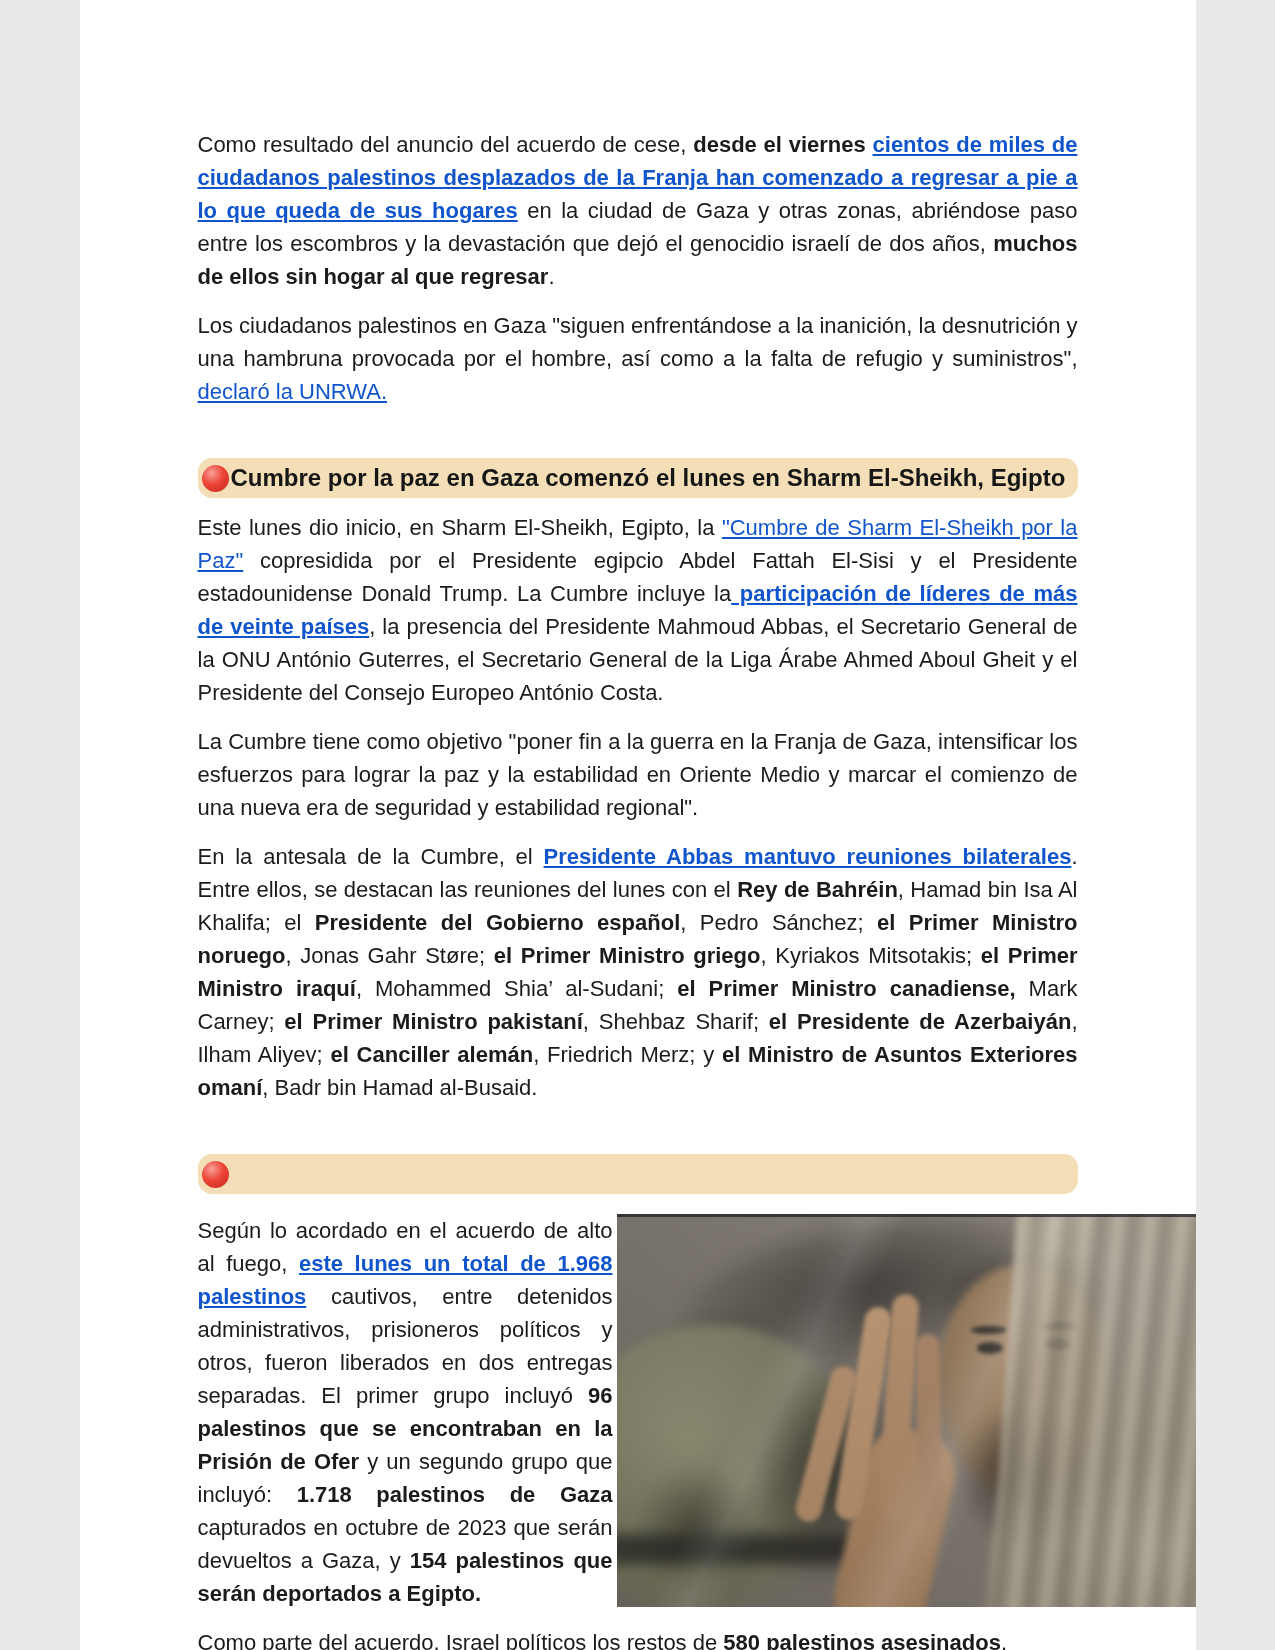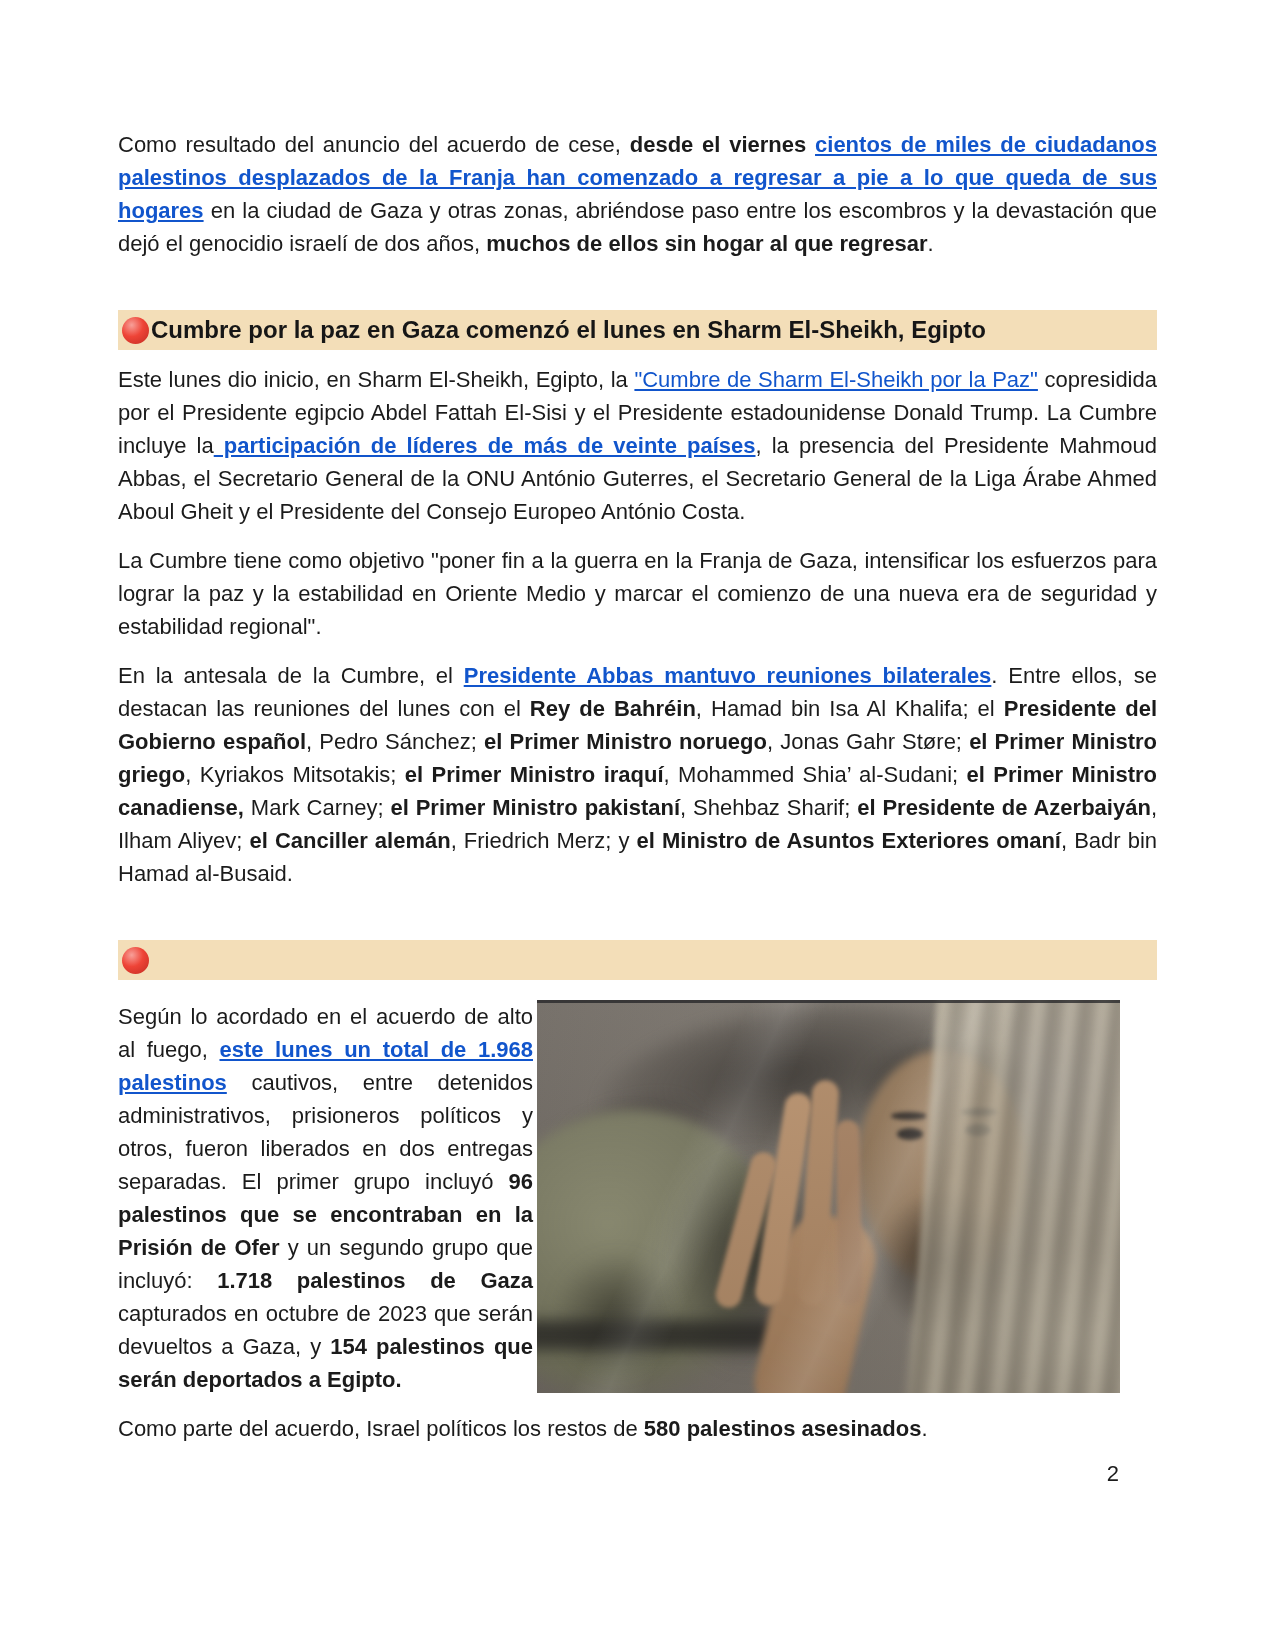--- a/index.html
+++ b/index.html
@@ -1,31 +1,31 @@
 <!DOCTYPE html>
 <html lang="es"><head>
 <meta charset="utf-8">
 <style>
   html,body{margin:0;padding:0;background:#e9e9e9;}
   .page{
-    width:1275px;height:1650px;background:#ffffff;margin:0 auto;
+    width:1116px;height:1650px;background:#ffffff;margin:0 auto;
     position:relative;overflow:hidden;
     font-family:"Liberation Sans","DejaVu Sans",sans-serif;
     color:#1b1b1b;
   }
   .content{padding:128px 118px 0 118px;}
   p.body{
     font-size:22px;line-height:33px;text-align:justify;
     margin:0 0 16px 0;color:#1b1b1b;
   }
   .b{font-weight:700;}
   a.lnk{color:#1155cc;text-decoration:underline;cursor:pointer;}
   .band{
     background:#f3deb8;height:40px;display:flex;align-items:center;
-    margin:50px 0 13px 0;padding-left:4px;
+    margin:50px 0 13px 0;padding-left:4px;border-radius:14px;
   }
   .band .dot{
     width:27px;height:27px;border-radius:50%;flex:0 0 auto;
     background:radial-gradient(circle at 36% 30%,#f8a099 0%,#ee4437 45%,#d6362b 75%,#b8291f 100%);
     margin-right:2px;
   }
   .band .band-text{
     font-size:24px;font-weight:700;color:#161616;letter-spacing:0;
     white-space:nowrap;
   }
@@ -89,20 +89,21 @@
     font-size:22px;color:#1b1b1b;
   }
 </style>
 </head>
 <body>
 
 <div class="page">
   <div class="content">
 
     <p class="body"><span>Como resultado del anuncio del acuerdo de cese, </span><span class="b">desde el viernes </span><a class="lnk b" href="#">cientos de miles de ciudadanos palestinos desplazados de la Franja han comenzado a regresar a pie a lo que queda de sus hogares</a><span> en la ciudad de Gaza y otras zonas, abriéndose paso entre los escombros y la devastación que dejó el genocidio israelí de dos años, </span><span class="b">muchos de ellos sin hogar al que regresar</span><span>.</span></p>
+    <p class="body"><span>Los ciudadanos palestinos en Gaza "siguen enfrentándose a la inanición, la desnutrición y una hambruna provocada por el hombre, así como a la falta de refugio y suministros",</span><a class="lnk" href="#"> declaró la UNRWA.</a></p>
 
     <div class="band">
       <span class="dot"></span>
       <span class="band-text">Cumbre por la paz en Gaza comenzó el lunes en Sharm El-Sheikh, Egipto</span>
     </div>
 
     <p class="body"><span>Este lunes dio inicio, en Sharm El-Sheikh, Egipto, la  </span><a class="lnk" href="#">"Cumbre de Sharm El-Sheikh por la Paz"</a><span> copresidida por el Presidente egipcio Abdel Fattah El-Sisi y el Presidente estadounidense Donald Trump. La Cumbre incluye la</span><a class="lnk b" href="#"> participación de líderes de más de veinte países</a><span>, la presencia del Presidente Mahmoud Abbas, el Secretario General de la ONU António Guterres, el Secretario General de la Liga Árabe Ahmed Aboul Gheit y el Presidente del Consejo Europeo António Costa.</span></p>
     <p class="body"><span>La Cumbre tiene como objetivo "poner fin a la guerra en la Franja de Gaza, intensificar los esfuerzos para lograr la paz y la estabilidad en Oriente Medio y marcar el comienzo de una nueva era de seguridad y estabilidad regional".</span></p>
     <p class="body"><span>En la antesala de la Cumbre, el </span><a class="lnk b" href="#">Presidente Abbas mantuvo reuniones bilaterales</a><span>. Entre ellos, se destacan las reuniones del lunes con el </span><span class="b">Rey de Bahréin</span><span>, Hamad bin Isa Al Khalifa; el </span><span class="b">Presidente del Gobierno español</span><span>, Pedro Sánchez; </span><span class="b">el Primer Ministro noruego</span><span>, Jonas Gahr Støre; </span><span class="b">el Primer Ministro griego</span><span>, Kyriakos Mitsotakis; </span><span class="b">el Primer Ministro iraquí</span><span>, Mohammed Shia’ al-Sudani; </span><span class="b">el Primer Ministro canadiense,</span><span> Mark Carney; </span><span class="b">el Primer Ministro pakistaní</span><span>, Shehbaz Sharif; </span><span class="b">el Presidente de Azerbaiyán</span><span>, Ilham Aliyev;  </span><span class="b">el Canciller alemán</span><span>, Friedrich Merz; y </span><span class="b">el Ministro de Asuntos Exteriores omaní</span><span>, Badr bin Hamad al-Busaid.</span></p>
 

